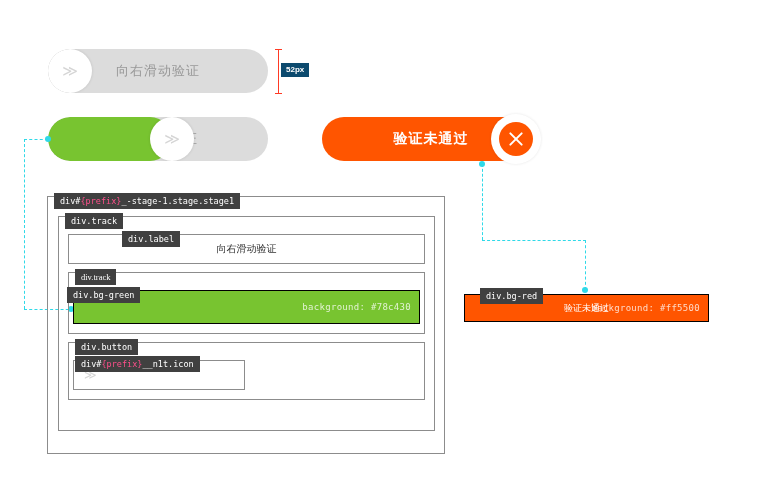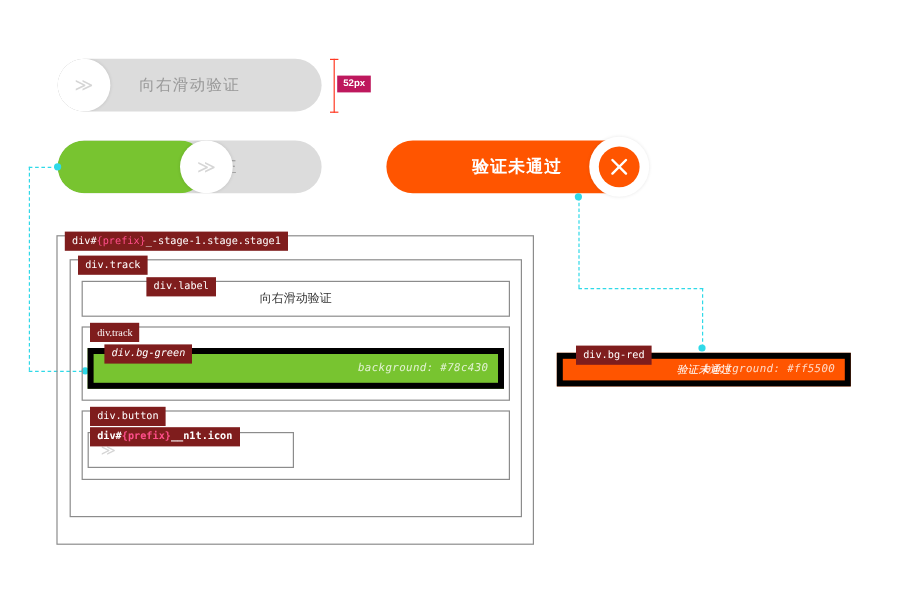--- a/index.html
+++ b/index.html
@@ -113,56 +113,55 @@
     background: #ff3a24;
   }
   .measure-cap {
     position: absolute;
     width: 7px;
     height: 1px;
     background: #ff3a24;
   }
   .measure-tag {
     position: absolute;
-    background: #be185d;
+    background: #0c4a6e;
     color: #ffffff;
     font-size: 8px;
     font-weight: bold;
     padding: 3px 5px 3px 5px;
     font-family: "Liberation Sans", sans-serif;
     letter-spacing: 0;
     line-height: 1;
   }
 
   
   .box {
     position: absolute;
     border: 1px solid #8c8c8c;
     box-sizing: border-box;
     background: transparent;
   }
   .tag {
     position: absolute;
-    background: #7f1d1d;
+    background: #404040;
     color: #ffffff;
     font-family: "DejaVu Sans Mono", monospace;
     font-size: 8.5px;
     line-height: 1;
     padding: 3.5px 6px 4px 6px;
     white-space: nowrap;
     letter-spacing: 0;
     z-index: 5;
   }
   .tag .prefix { color: #ff4f8b; }
 
   .fill-block {
     position: absolute;
-    border: 5px solid #000000;
+    border: 1px solid #000000;
     box-sizing: border-box;
-    font-style: italic;
   }
   .fill-green { background: #78c430; }
   .fill-red   { background: #ff5500; }
   .bg-note {
     position: absolute;
     right: 8px;
     top: 50%;
     transform: translateY(-50%);
     font-family: "DejaVu Sans Mono", monospace;
     font-size: 9px;
@@ -271,29 +270,29 @@
 <div class="box" style="left:68px; top:234px; width:357px; height:30px;"></div>
 <div class="tag" style="left:75px; top:231px;margin-left:47px;">div.label</div>
 <div class="label-center-text" style="left:68px; width:357px; top:249px;">向右滑动验证</div>
 
 <div class="box" style="left:68px; top:272px; width:357px; height:62px;"></div>
 <div class="tag" style="left:75px; top:269px;font-family:Liberation Serif, serif;">div.track</div>
 
 <div class="fill-block fill-green" style="left:73px; top:290px; width:347px; height:34px;">
   <span class="bg-note">background: #78c430</span>
 </div>
-<div class="tag" style="left:87px; top:287px;font-style:italic;">div.bg-green</div>
+<div class="tag" style="left:67px; top:287px;">div.bg-green</div>
 
 <div class="box" style="left:68px; top:342px; width:357px; height:58px;"></div>
 <div class="tag" style="left:75px; top:339px;">div.button</div>
 
 <div class="box" style="left:73px; top:360px; width:172px; height:30px;">
   <span class="icon-chev-small">≫</span>
 </div>
-<div class="tag" style="left:75px; top:356px;font-weight:bold;">
+<div class="tag" style="left:75px; top:356px;">
   <span>div#</span><span class="prefix">{prefix}</span><span>__n1t.icon</span>
 </div>
 
 <div class="fill-block fill-red" style="left:464px; top:294px; width:245px; height:28px;">
   <span class="red-center-text">验证未通过</span>
   <span class="bg-note">background: #ff5500</span>
 </div>
 <div class="tag" style="left:480px; top:288px;">div.bg-red</div>
 
 </body></html>

